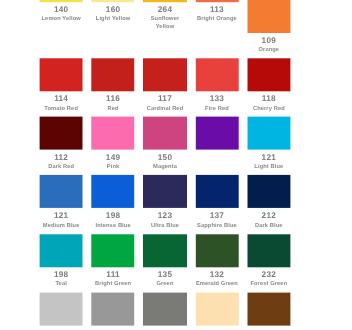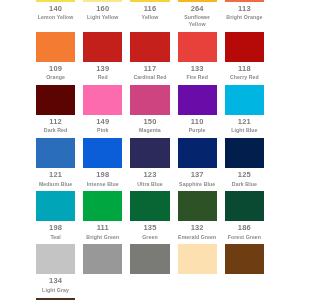--- a/index.html
+++ b/index.html
@@ -93,27 +93,20 @@
         </div>
       </div>
       <div class="swatch-cell row-clipped">
         <div class="swatch-chip" title="Light Yellow" style="background: rgb(250, 233, 140);"></div>
         <div class="swatch-caption">
           <span class="swatch-code">160</span>
           <span class="swatch-name">Light Yellow</span>
         </div>
       </div>
       <div class="swatch-cell row-clipped">
-        <div class="swatch-chip" title="Yellow" style="background: rgb(247, 210, 58);"></div>
-        <div class="swatch-caption">
-          <span class="swatch-code">116</span>
-          <span class="swatch-name">Yellow</span>
-        </div>
-      </div>
-      <div class="swatch-cell row-clipped">
         <div class="swatch-chip" title="Sunflower Yellow" style="background: rgb(245, 182, 30);"></div>
         <div class="swatch-caption">
           <span class="swatch-code">264</span>
           <span class="swatch-name">Sunflower Yellow</span>
         </div>
       </div>
       <div class="swatch-cell row-clipped">
         <div class="swatch-chip" title="Bright Orange" style="background: rgb(242, 107, 69);"></div>
         <div class="swatch-caption">
           <span class="swatch-code">113</span>
@@ -121,23 +114,30 @@
         </div>
       </div>
       <div class="swatch-cell">
         <div class="swatch-chip" title="Orange" style="background: rgb(244, 123, 50);"></div>
         <div class="swatch-caption">
           <span class="swatch-code">109</span>
           <span class="swatch-name">Orange</span>
         </div>
       </div>
       <div class="swatch-cell">
+        <div class="swatch-chip" title="Tomato Red" style="background: rgb(210, 35, 31);"></div>
+        <div class="swatch-caption">
+          <span class="swatch-code">114</span>
+          <span class="swatch-name">Tomato Red</span>
+        </div>
+      </div>
+      <div class="swatch-cell">
         <div class="swatch-chip" title="Red" style="background: rgb(195, 32, 27);"></div>
         <div class="swatch-caption">
-          <span class="swatch-code">139</span>
+          <span class="swatch-code">116</span>
           <span class="swatch-name">Red</span>
         </div>
       </div>
       <div class="swatch-cell">
         <div class="swatch-chip" title="Cardinal Red" style="background: rgb(198, 32, 29);"></div>
         <div class="swatch-caption">
           <span class="swatch-code">117</span>
           <span class="swatch-name">Cardinal Red</span>
         </div>
       </div>
@@ -171,24 +171,20 @@
       </div>
       <div class="swatch-cell">
         <div class="swatch-chip" title="Magenta" style="background: rgb(206, 68, 128);"></div>
         <div class="swatch-caption">
           <span class="swatch-code">150</span>
           <span class="swatch-name">Magenta</span>
         </div>
       </div>
       <div class="swatch-cell">
         <div class="swatch-chip" title="Purple" style="background: rgb(106, 13, 168);"></div>
-        <div class="swatch-caption">
-          <span class="swatch-code">110</span>
-          <span class="swatch-name">Purple</span>
-        </div>
       </div>
       <div class="swatch-cell">
         <div class="swatch-chip" title="Light Blue" style="background: rgb(0, 181, 226);"></div>
         <div class="swatch-caption">
           <span class="swatch-code">121</span>
           <span class="swatch-name">Light Blue</span>
         </div>
       </div>
       <div class="swatch-cell">
         <div class="swatch-chip" title="Medium Blue" style="background: rgb(42, 110, 187);"></div>
@@ -214,21 +210,21 @@
       <div class="swatch-cell">
         <div class="swatch-chip" title="Sapphire Blue" style="background: rgb(4, 36, 110);"></div>
         <div class="swatch-caption">
           <span class="swatch-code">137</span>
           <span class="swatch-name">Sapphire Blue</span>
         </div>
       </div>
       <div class="swatch-cell">
         <div class="swatch-chip" title="Dark Blue" style="background: rgb(2, 30, 76);"></div>
         <div class="swatch-caption">
-          <span class="swatch-code">125</span>
+          <span class="swatch-code">212</span>
           <span class="swatch-name">Dark Blue</span>
         </div>
       </div>
       <div class="swatch-cell">
         <div class="swatch-chip" title="Teal" style="background: rgb(0, 165, 184);"></div>
         <div class="swatch-caption">
           <span class="swatch-code">198</span>
           <span class="swatch-name">Teal</span>
         </div>
       </div>
@@ -249,21 +245,21 @@
       <div class="swatch-cell">
         <div class="swatch-chip" title="Emerald Green" style="background: rgb(44, 82, 38);"></div>
         <div class="swatch-caption">
           <span class="swatch-code">132</span>
           <span class="swatch-name">Emerald Green</span>
         </div>
       </div>
       <div class="swatch-cell">
         <div class="swatch-chip" title="Forest Green" style="background: rgb(10, 74, 51);"></div>
         <div class="swatch-caption">
-          <span class="swatch-code">186</span>
+          <span class="swatch-code">232</span>
           <span class="swatch-name">Forest Green</span>
         </div>
       </div>
       <div class="swatch-cell">
         <div class="swatch-chip" title="Light Gray" style="background: rgb(196, 196, 196);"></div>
         <div class="swatch-caption">
           <span class="swatch-code">134</span>
           <span class="swatch-name">Light Gray</span>
         </div>
       </div>

